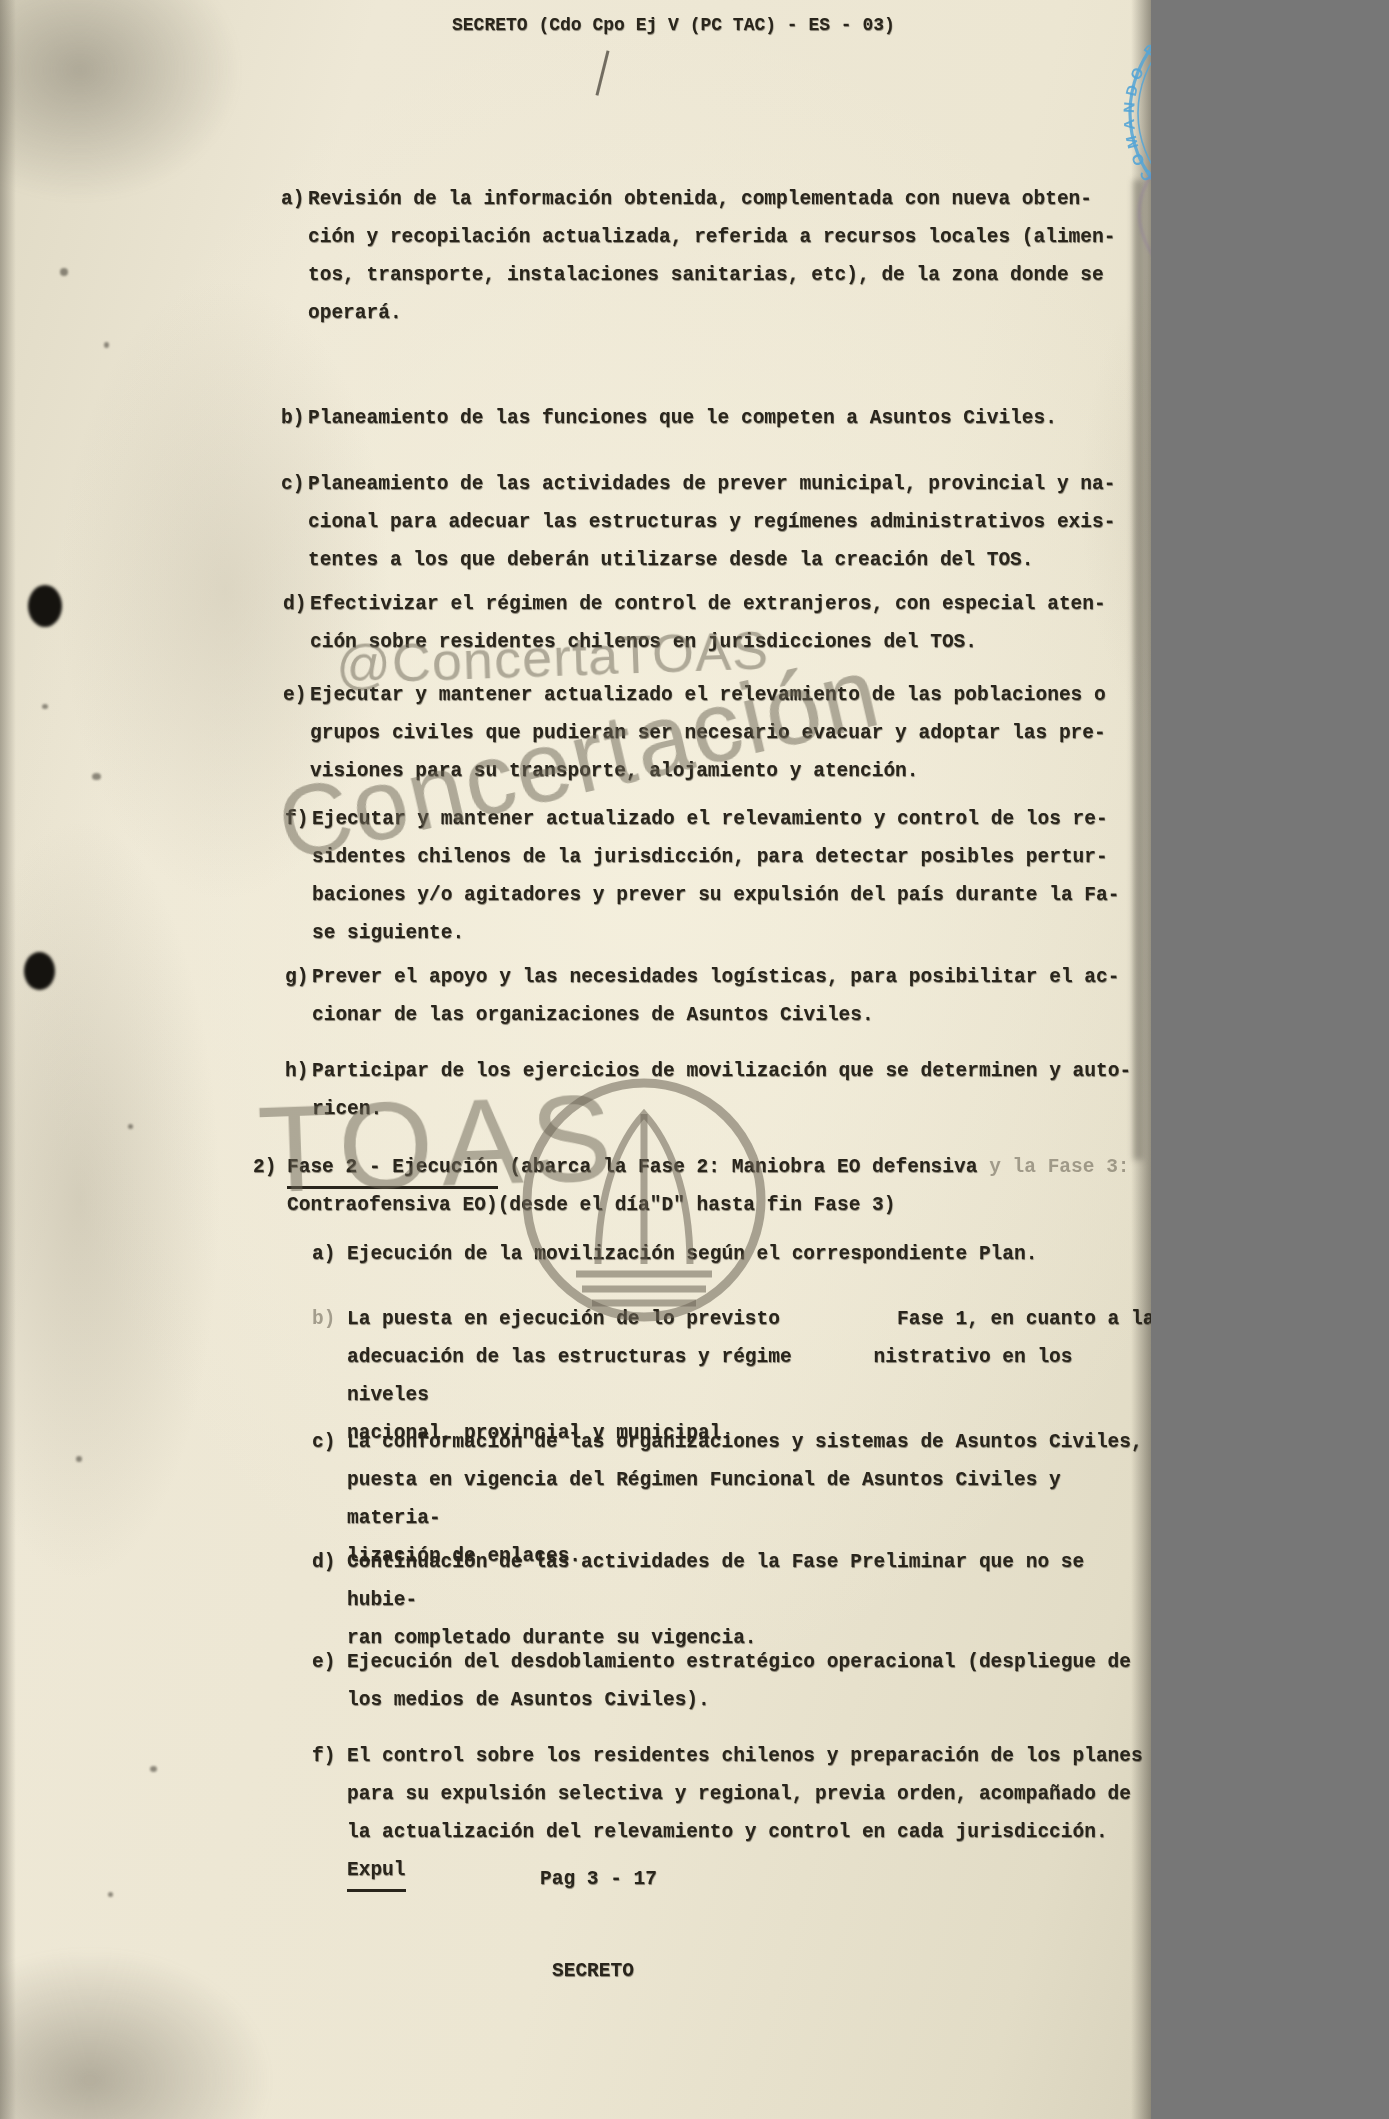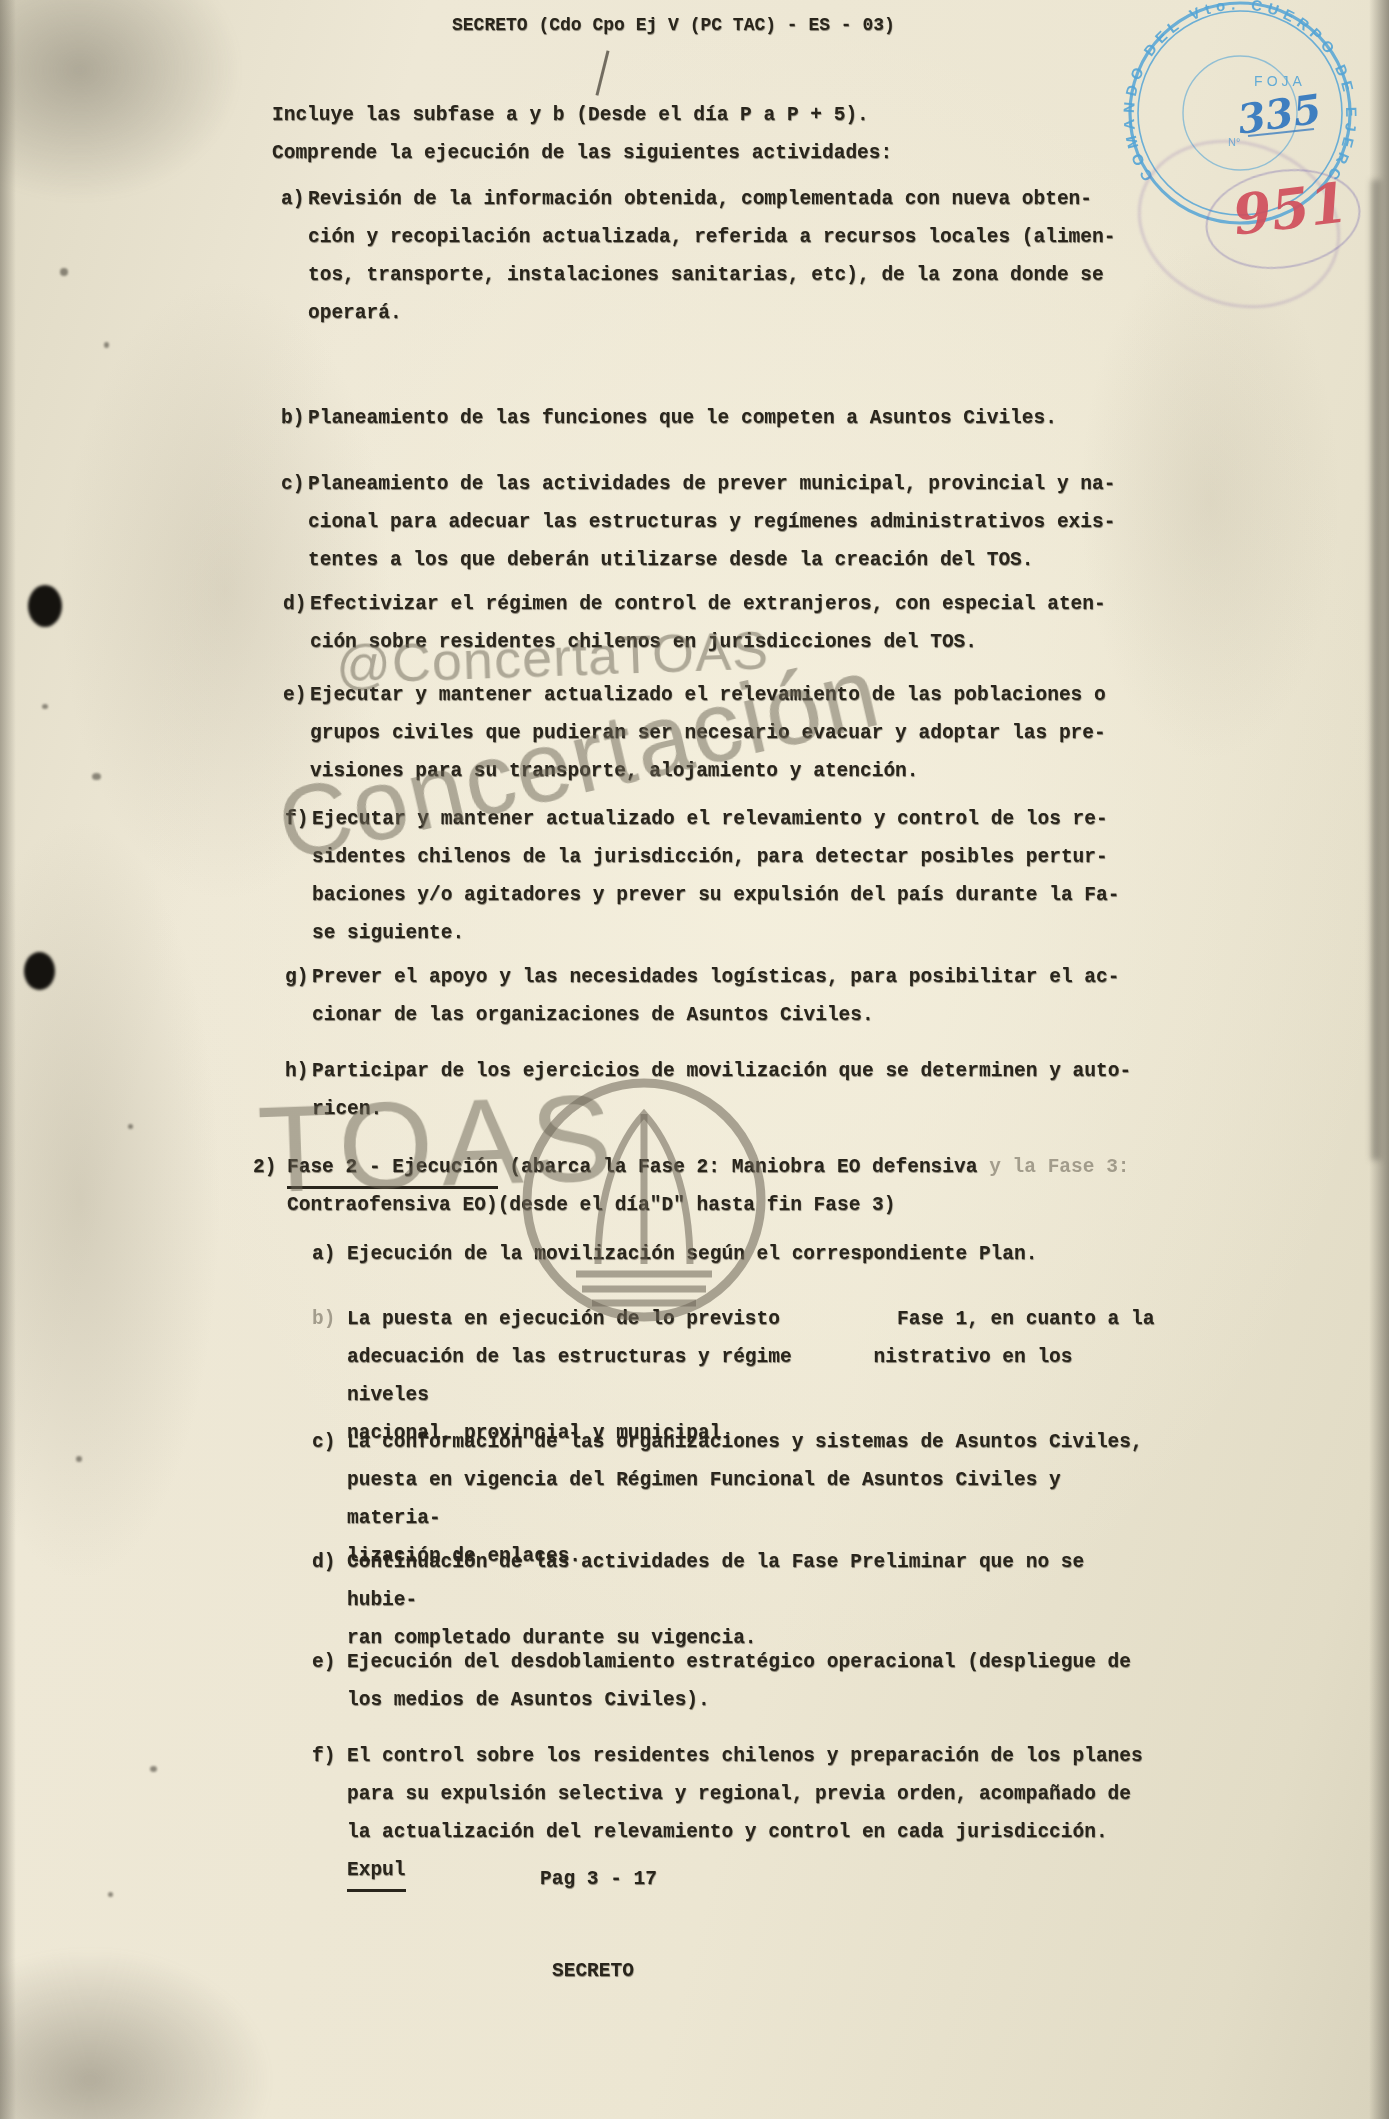--- a/index.html
+++ b/index.html
@@ -1,17 +1,17 @@
 <!DOCTYPE html>
 <html><head>
 <meta charset="utf-8">
 <style>
   html,body{margin:0;padding:0;background:#777;}
   .page{
-    position:relative; width:1389px; height:2119px; overflow:hidden;
+    position:relative; width:1151px; height:2119px; overflow:hidden;
     background:
       radial-gradient(ellipse 900px 1200px at 55% 40%, rgba(245,240,222,.9), rgba(245,240,222,0) 70%),
       linear-gradient(105deg,#dfd9c4,#eee8d6 22%,#ece6d2 62%,#e2dcc6 90%,#d8d2bc);
   }
   .tw{
     position:absolute;
     font-family:"Liberation Mono","DejaVu Sans Mono",monospace;
     font-weight:bold; font-size:19.5px; line-height:38px;
     color:#29251c; white-space:pre-wrap;
     text-shadow:.5px .5px .7px rgba(35,30,20,.5);
@@ -93,22 +93,20 @@
       <text x="172" y="88" text-anchor="middle" font-family="Liberation Sans, sans-serif" font-size="14" letter-spacing="4" fill="#55a5d6" opacity="0.9">FOJA</text>
       <text x="120" y="148" font-family="Liberation Sans, sans-serif" font-size="11" fill="#55a5d6" opacity="0.8">N°</text>
       <text x="172" y="130" text-anchor="middle" font-family="DejaVu Serif, serif" font-style="italic" font-weight="bold" font-size="40" fill="#3f7fc0" transform="rotate(-8 172 120)">335</text>
       <path d="M 140,138 L 206,131" stroke="#3f7fc0" stroke-width="2" opacity="0.8" fill="none"></path>
     </svg>
   </div>
   <div class="oval-ghost"></div>
   <div class="oval951"></div>
   <div class="num951">951</div>
 
-  <div class="tw" style="left:272px;top:96px;">Incluye las subfase a y b (Desde el día P a P + 5).
-Comprende la ejecución de las siguientes actividades:</div>
 
   <div class="tw item" style="left:281px;top:180px;width:840px;">
     <span class="marker">a)</span>
     <span class="txt">Revisión de la información obtenida, complementada con nueva obten-
 ción y recopilación actualizada, referida a recursos locales (alimen-
 tos, transporte, instalaciones sanitarias, etc), de la zona donde se
 operará.</span>
   </div>
   <div class="tw item" style="left:281px;top:399px;width:840px;">
     <span class="marker">b)</span>

